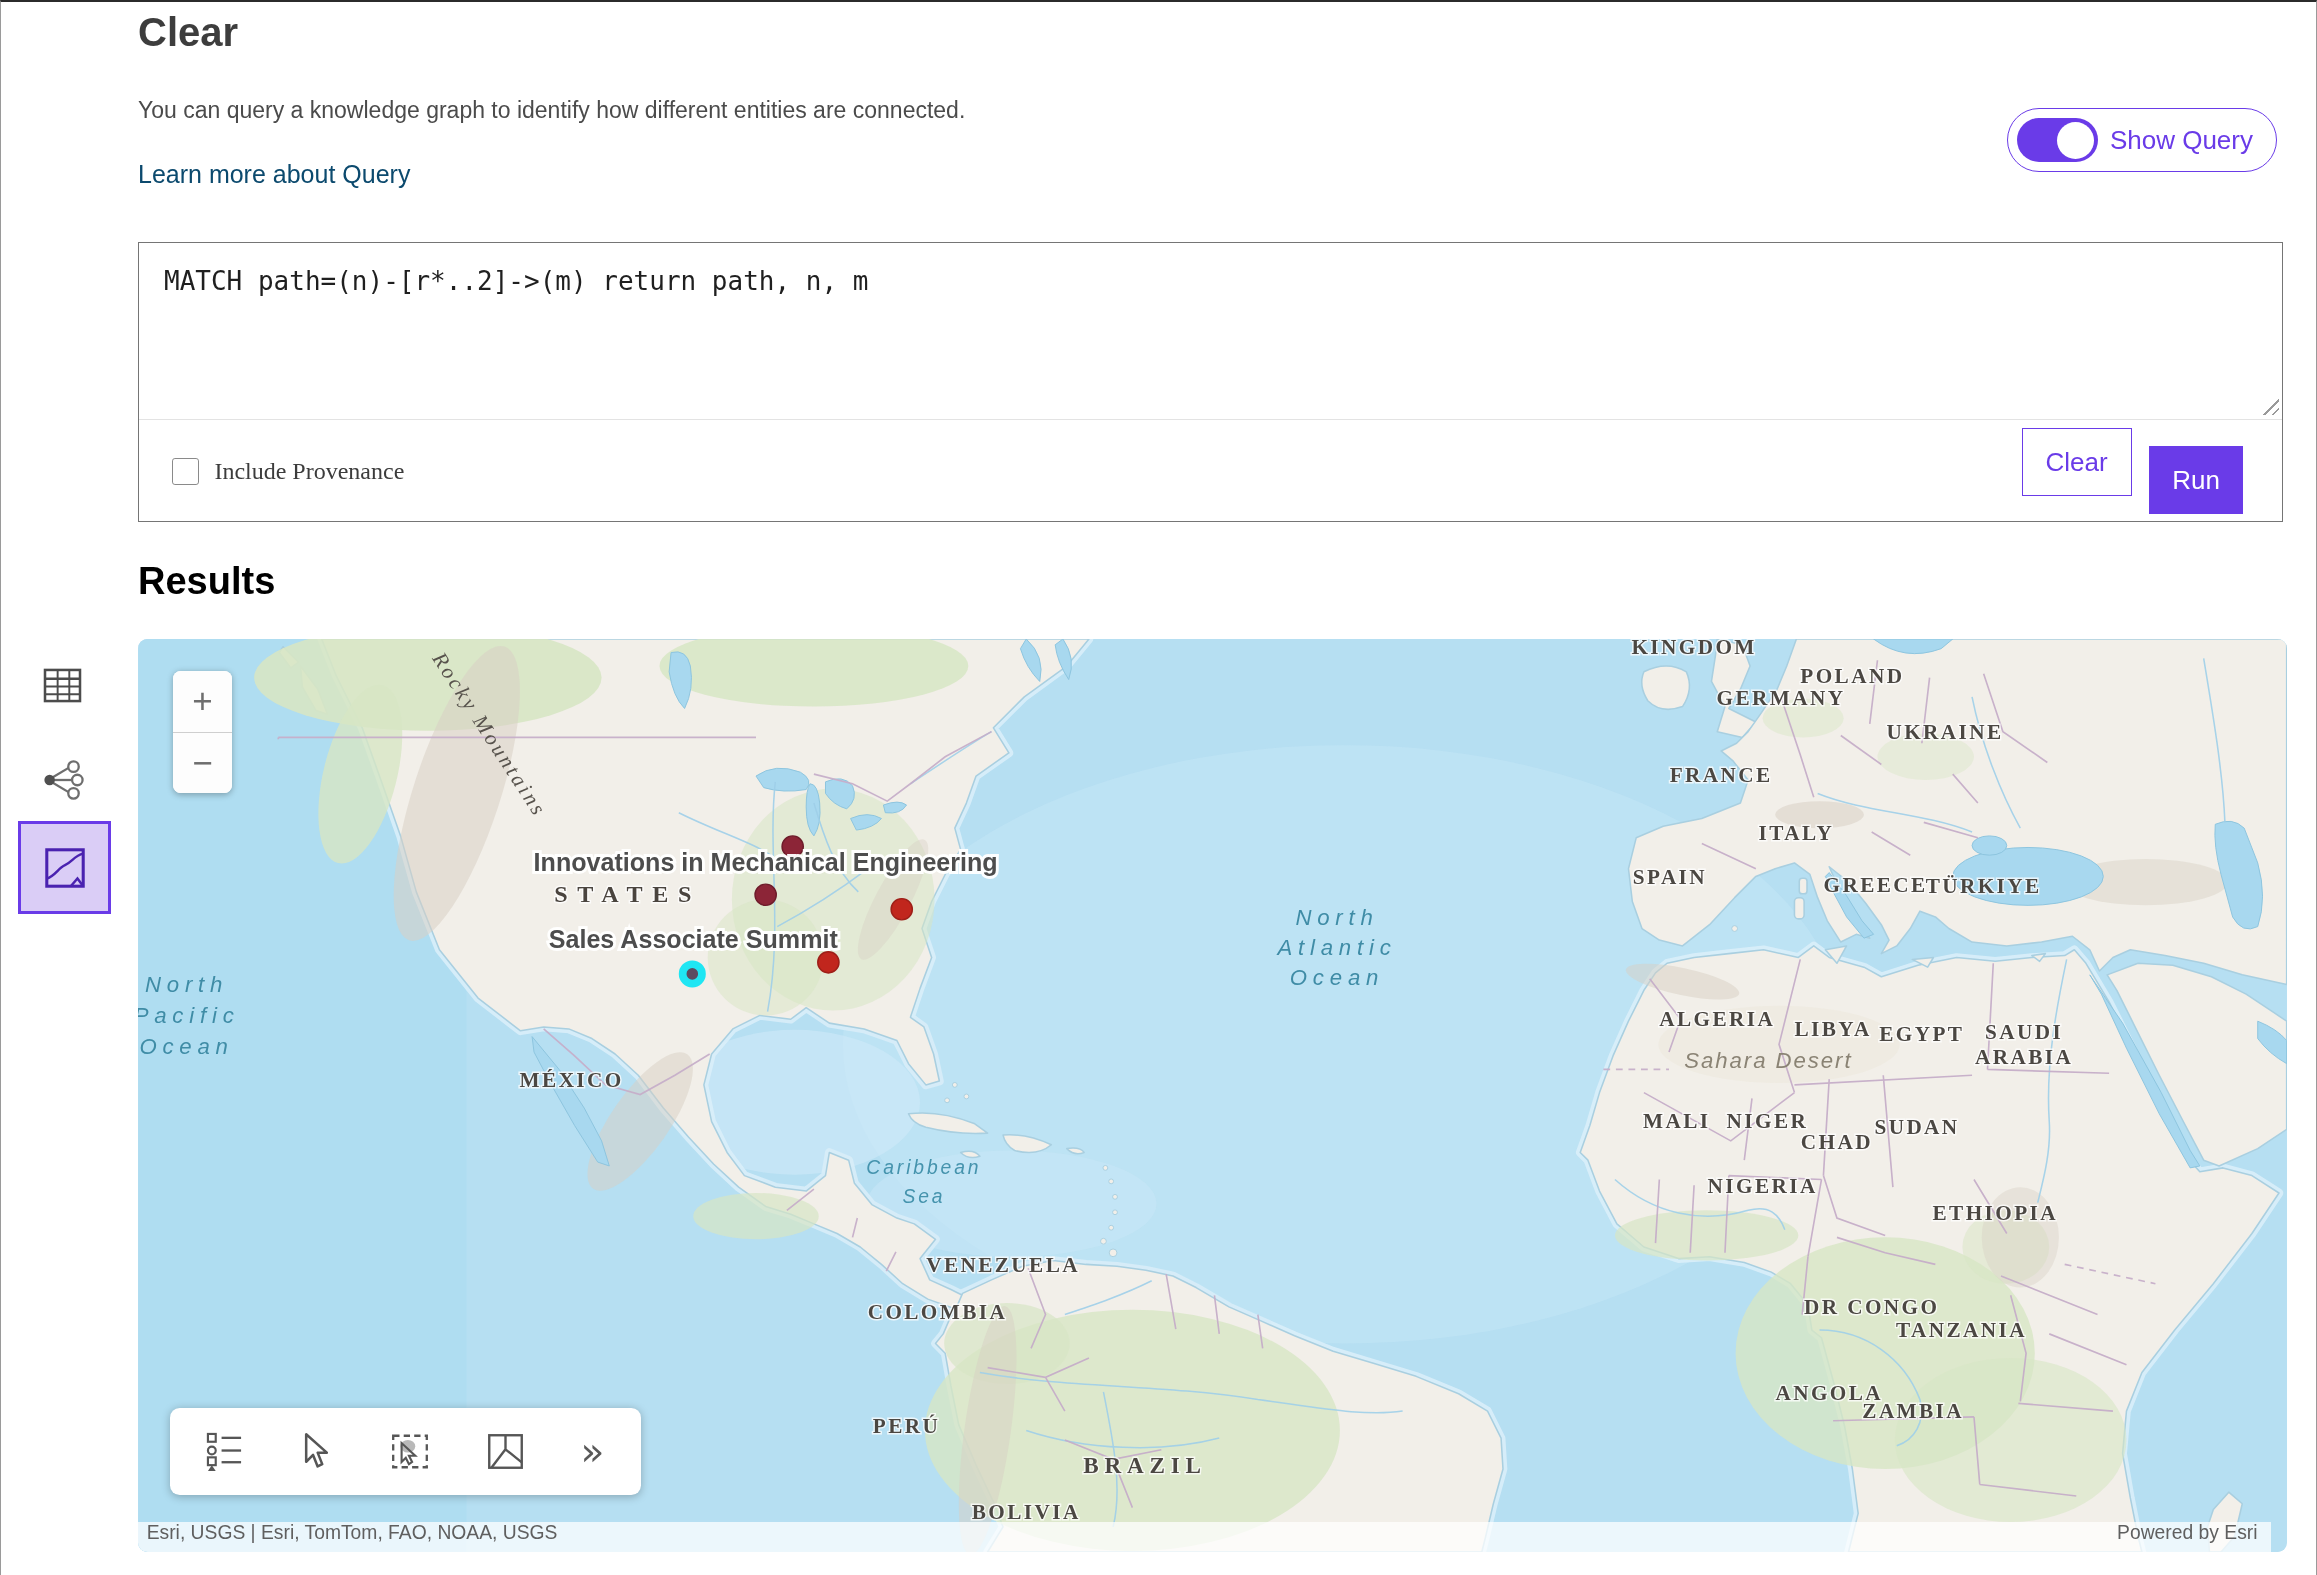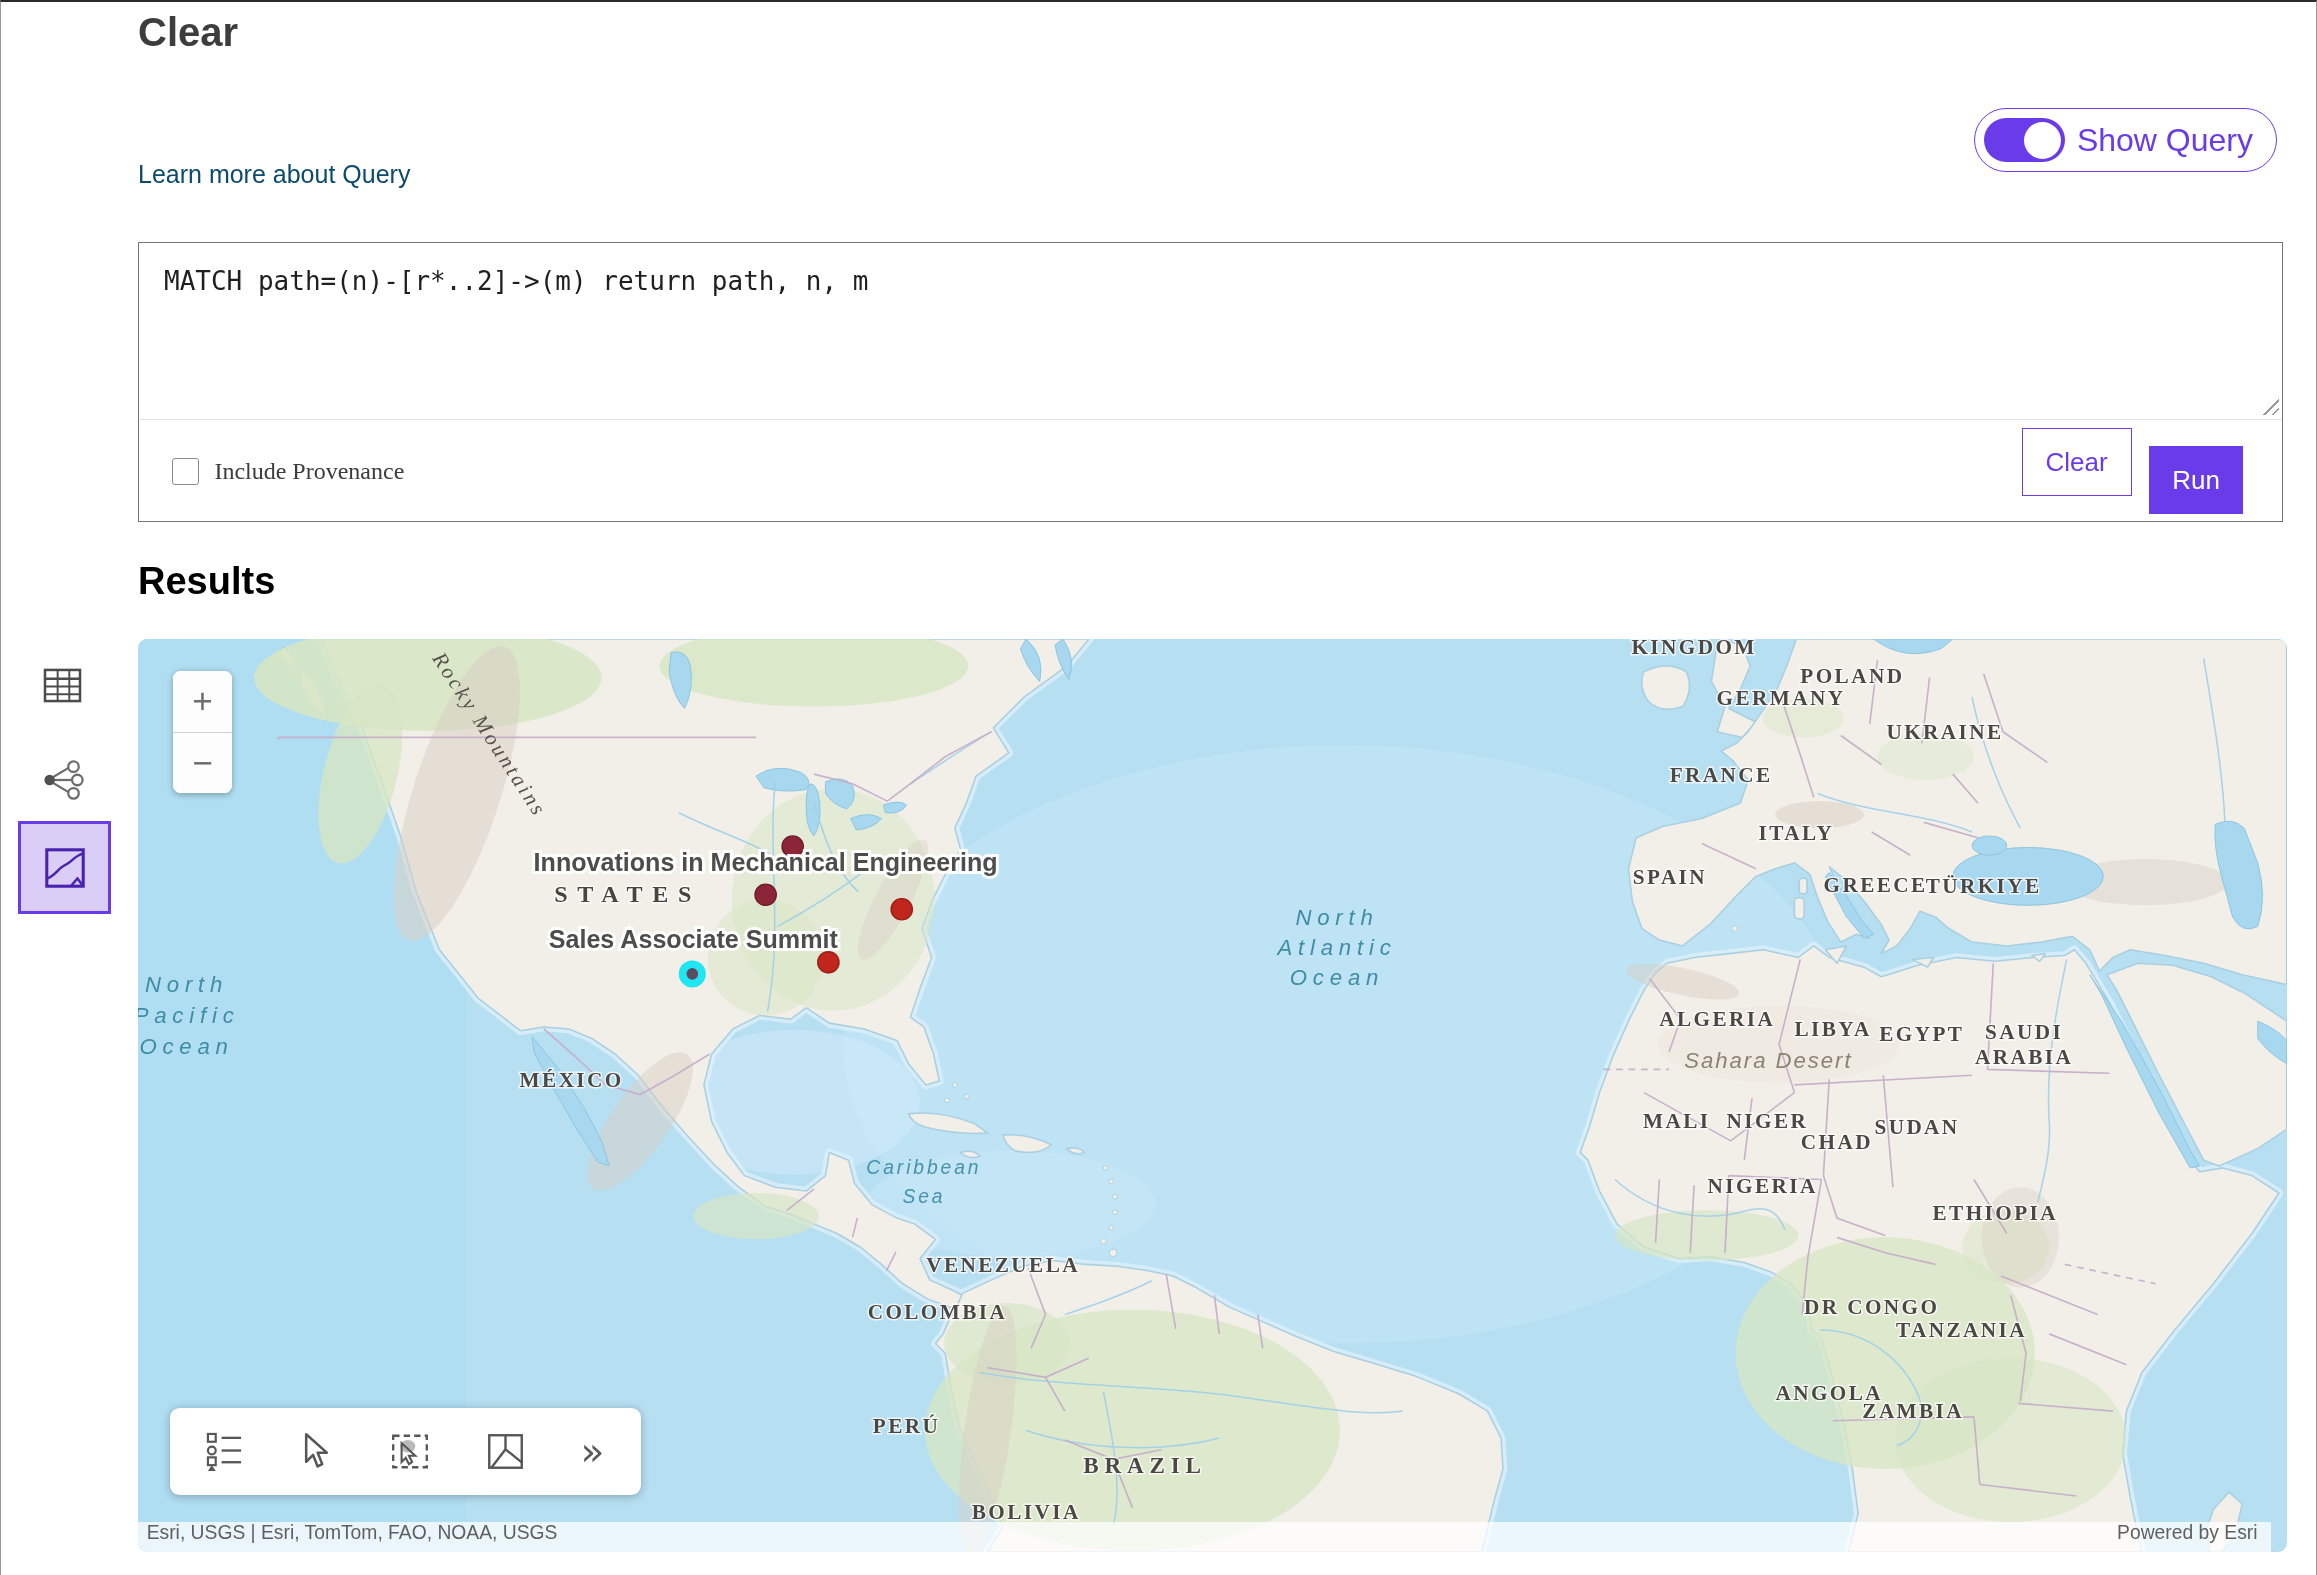--- a/index.html
+++ b/index.html
@@ -9,21 +9,21 @@
   .abs{position:absolute;}
 
   
   .page-title{left:137px;top:7.7px;font-size:40px;font-weight:700;color:#3d3d3d;}
   .page-desc{left:137px;top:95px;font-size:23px;color:#4b4b4b;}
   .learn-link{left:137px;top:158px;font-size:25px;color:#0c4a6e;text-decoration:none;cursor:pointer;}
   .toggle-pill{right:39px;top:106px;height:62px;border:1.9px solid #6a3be8;border-radius:33px;
                display:flex;align-items:center;padding:0 23px 0 9.7px;gap:11.6px;background:#fff;cursor:pointer;}
   .switch{width:81px;height:44px;border-radius:22px;background:#6a3be8;position:relative;}
   .switch .knob{position:absolute;right:3.9px;top:3.9px;width:37px;height:37px;border-radius:50%;background:#fff;}
-  .toggle-label{font-size:32px;color:#6a3be8;}
+  .toggle-label{font-size:26px;color:#6a3be8;}
 
   
   .query-box{left:137px;top:240px;width:2145px;height:280px;border:1.9px solid #757575;background:#fff;box-sizing:border-box;padding-left:20px;}
   .query-code{position:absolute;left:0;top:0;right:0;height:176px;box-sizing:border-box;padding:23px 29px 0 25px;
               font-family:"DejaVu Sans Mono","Liberation Mono",monospace;font-size:26px;color:#1f1f1f;white-space:pre;}
   .query-sep{position:absolute;left:0;right:0;top:176px;border-top:1.9px solid #e3e3e3;}
   .resize-handle{position:absolute;right:2.9px;top:153px;width:19.3px;height:19.3px;
                  background:repeating-linear-gradient(135deg,transparent 0 3.9px,#9a9a9a 3.9px 5.8px);
                  clip-path:polygon(100% 0,100% 100%,0 100%);cursor:nwse-resize;}
   .query-footer{position:absolute;left:0;right:0;top:178px;bottom:0;display:flex;align-items:center;
@@ -72,20 +72,21 @@
              letter-spacing:3px;text-anchor:middle;}
   text.pointlbl{font-family:"Liberation Sans","DejaVu Sans",sans-serif;font-weight:700;font-size:26px;fill:#4d4d4d;
                 text-anchor:middle;paint-order:stroke;stroke:#ffffff;stroke-width:6px;stroke-opacity:.95;}
 </style>
 </head>
 <body>
 
 <div class="page">
 
   <div class="abs page-title">Clear</div>
+  <div class="abs page-desc">You can query a knowledge graph to identify how different entities are connected.</div>
   <a class="abs learn-link">Learn more about Query</a>
 
   <div class="abs toggle-pill">
     <span class="switch">
         <span class="knob"></span>
       </span>
     <span class="toggle-label">Show Query</span>
   </div>
 
   <div class="abs query-box">

